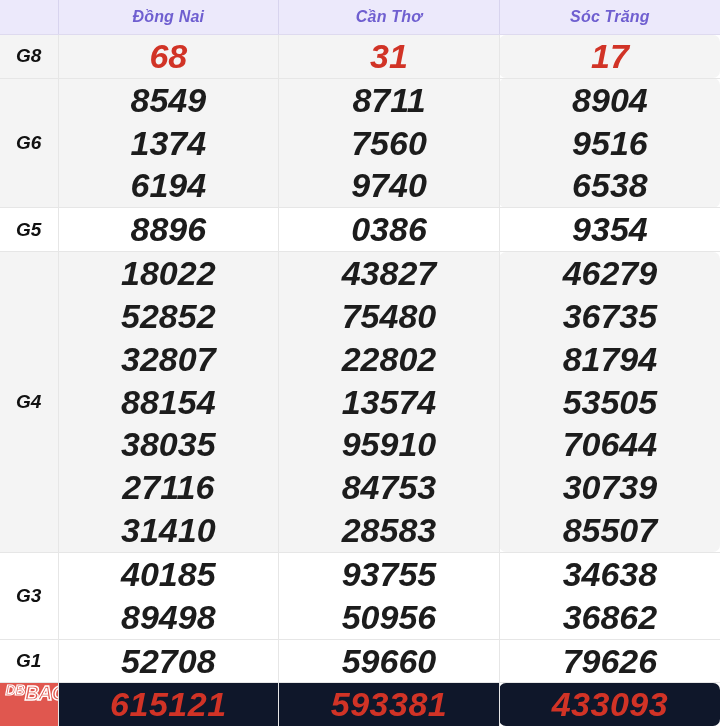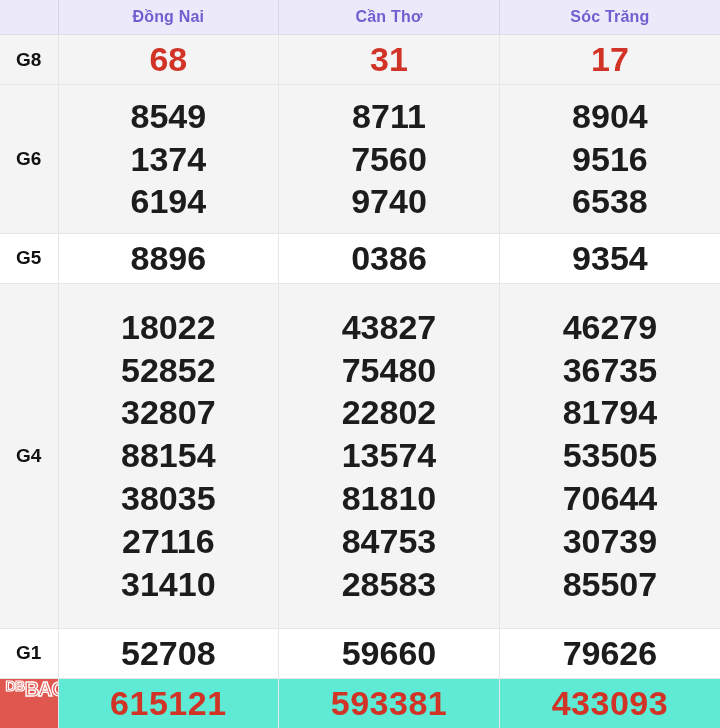--- a/index.html
+++ b/index.html
@@ -10,23 +10,24 @@
   }
   body {
     width: 720px;
     height: 728px;
     font-family: "Liberation Sans", sans-serif;
     overflow: hidden;
   }
 
   #lottery-table {
     width: 720px;
-    height: 728px;
+    height: 647px;
     border-collapse: collapse;
     table-layout: fixed;
+    font-style: italic;
   }
 
   #lottery-table col.c-label { width: 58px; }
   #lottery-table col.c-prov  { width: 220.66px; }
 
   
   thead th {
     background: #ECE9FB;
     border-right: 1px solid #D8D4EE;
     border-bottom: 1px solid #DEDAEF;
@@ -49,35 +50,35 @@
     border-right: 1px solid #E6E6E6;
     border-bottom: 1px solid #E6E6E6;
     text-align: center;
     vertical-align: middle;
     padding: 0;
     font-size: 34px;
     font-weight: bold;
     color: #1c1c1c;
     line-height: 1.26;
   }
-  tbody td:last-child { border-right: none; }
+  tbody td:last-child { border-right: none; border-radius: 7px; }
 
   tbody td.label {
     font-size: 19px;
     font-weight: bold;
     color: #111111;
     letter-spacing: 0.2px;
   }
 
   tr.alt td { background: #F4F4F4; }
   tr.plain td { background: #FFFFFF; }
 
   
   tr.special td {
-    background: #5eead4;
+    background: #0f172a;
     color: #D13326;
     font-size: 34px;
     font-weight: bold;
     letter-spacing: 0.5px;
     border-bottom: none;
   }
   tr.special td.label {
     background: #E0574F;
     padding: 0;
     position: relative;
@@ -215,38 +216,59 @@
             <span>27116</span>
             <span>31410</span>
           </div>
         </td>
         <td>
           <div class="stack">
             <span>43827</span>
             <span>75480</span>
             <span>22802</span>
             <span>13574</span>
-            <span>81810</span>
+            <span>95910</span>
             <span>84753</span>
             <span>28583</span>
           </div>
         </td>
         <td>
           <div class="stack">
             <span>46279</span>
             <span>36735</span>
             <span>81794</span>
             <span>53505</span>
             <span>70644</span>
             <span>30739</span>
             <span>85507</span>
           </div>
         </td>
       </tr>
       <tr class="plain">
+        <td class="label">G3</td>
+        <td>
+          <div class="stack">
+            <span>40185</span>
+            <span>89498</span>
+          </div>
+        </td>
+        <td>
+          <div class="stack">
+            <span>93755</span>
+            <span>50956</span>
+          </div>
+        </td>
+        <td>
+          <div class="stack">
+            <span>34638</span>
+            <span>36862</span>
+          </div>
+        </td>
+      </tr>
+      <tr class="plain">
         <td class="label">G1</td>
         <td>
           <div class="stack">
             <span>52708</span>
           </div>
         </td>
         <td>
           <div class="stack">
             <span>59660</span>
           </div>

